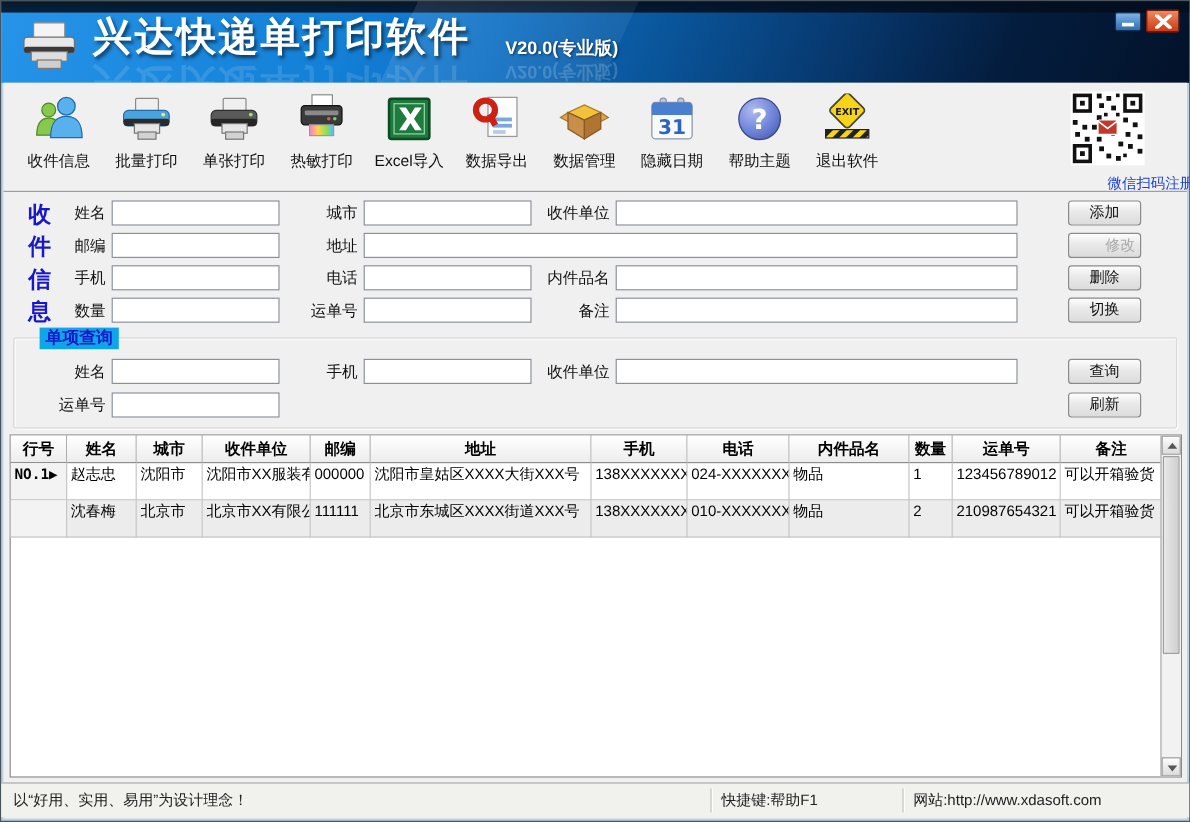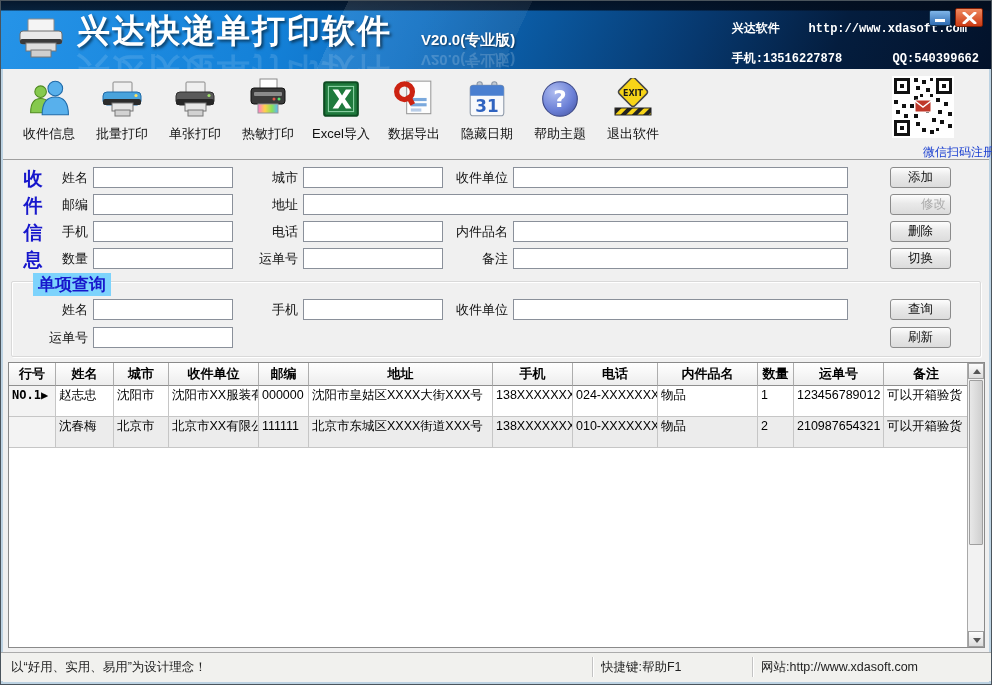--- a/index.html
+++ b/index.html
@@ -78,22 +78,22 @@
     position:absolute; width:61px; height:21px; font-size:12.5px; color:#111;
     background:linear-gradient(#fdfdfd,#e9e9e9 45%,#dcdcdc); border:1px solid #8b8b8b; border-radius:3px; cursor:pointer;
     font-family:inherit;
   }
   .pbtn.disabled{ color:#aaa;padding-left:26px; }
   .qbox{
     position:absolute; left:8px; top:121px; width:970px; height:76px;
     border:1px solid #d9d9d9; box-shadow:1px 1px 0 #fff inset, 1px 1px 0 #fff; border-radius:2px;
   }
   .qlegend{
-    position:absolute; left:30px; top:113px; background:#7dd3fc; padding:0 5px;
-    color:#1717cc; font-size:17px; font-weight:bold;
+    position:absolute; left:30px; top:113px; background:#0ea5e9; padding:0 5px;
+    color:#1717cc; font-size:14px; font-weight:bold;
   }
 
   
   .table-wrap{
     position:absolute; left:5px; top:202px; width:977px; height:286px;
     background:#fff; border:1px solid #8a8a8a;
   }
   .thead,.trow{ display:grid; grid-template-columns:47px 58px 55px 90px 50px 184px 80px 85px 100px 36px 90px 85px; }
   .thead{ height:23px; }
   .trow{ height:31px; }
@@ -145,23 +145,20 @@
         <rect x="5" y="14" width="42" height="13" rx="3" fill="#e9e9e9" stroke="#6f6f6f"></rect>
         <rect x="5" y="22" width="42" height="5" rx="2" fill="#3a3a3a"></rect>
         <rect x="11" y="26" width="30" height="8" fill="#dedede" stroke="#777"></rect>
         <rect x="16" y="33" width="20" height="7" fill="#cfcfcf" stroke="#777"></rect>
       </svg>
     </div>
     <div class="app-title">兴达快递单打印软件</div>
     <div class="app-title-mirror">兴达快递单打印软件</div>
     <div class="app-version">V20.0(专业版)</div>
     <div class="app-version-mirror">V20.0(专业版)</div>
-    <div class="contact"><span>兴达软件    http://www.xdasoft.com</span><br>
-<span>手机:13516227878       QQ:540399662</span><br>
-</div>
     <div class="win-btn btn-min">
         <span class="bar"></span>
       </div>
     <div class="win-btn btn-close">
       <svg width="15" height="12" viewBox="0 0 15 12">
         <path d="M2 1 L13 11 M13 1 L2 11" stroke="#fff" stroke-width="3" stroke-linecap="round"></path>
       </svg>
     </div>
   </div>
 
@@ -248,20 +245,32 @@
           <rect x="17" y="19" width="15" height="3" fill="#7aa8dc"></rect>
           <rect x="17" y="24" width="15" height="3" fill="#7aa8dc"></rect>
           <rect x="17" y="29" width="10" height="3" fill="#b8cde8"></rect>
           <circle cx="11" cy="13" r="7.5" fill="none" stroke="#cc2211" stroke-width="5"></circle>
           <rect x="14" y="16" width="5" height="10" fill="#cc2211" transform="rotate(-28 16 21)"></rect>
         </svg>
       </div>
       <div class="tlabel">数据导出</div>
     </div>
 
+    <div class="tool-item">
+      <div class="ticon">
+        <svg width="42" height="42" viewBox="0 0 40 40">
+          <path d="M7 15l13-6 13 6-13 6z" fill="#f3c23c" stroke="#a87820"></path>
+          <path d="M7 15l-6 4 13 7 6-5z" fill="#d9a55c" stroke="#a87820"></path>
+          <path d="M33 15l6 4-13 7-6-5z" fill="#d9a55c" stroke="#a87820"></path>
+          <path d="M7 15v13l13 8V21z" fill="#c98f4a" stroke="#8a5a20"></path>
+          <path d="M33 15v13l-13 8V21z" fill="#b07433" stroke="#8a5a20"></path>
+        </svg>
+      </div>
+      <div class="tlabel">数据管理</div>
+    </div>
 
     <div class="tool-item">
       <div class="ticon">
         <svg width="42" height="42" viewBox="0 0 40 40">
           <circle cx="13" cy="6" r="2.5" fill="#c3cbd6" stroke="#8a96a6"></circle>
           <circle cx="27" cy="6" r="2.5" fill="#c3cbd6" stroke="#8a96a6"></circle>
           <rect x="4" y="7" width="32" height="29" rx="3" fill="#f8f9fb" stroke="#8a96a6"></rect>
           <path d="M4 10a3 3 0 013-3h26a3 3 0 013 3v7H4z" fill="#4a7fd0"></path>
           <text x="20" y="32" text-anchor="middle" font-family="DejaVu Sans, sans-serif" font-size="16" font-weight="bold" fill="#2f63c0">31</text>
         </svg>

